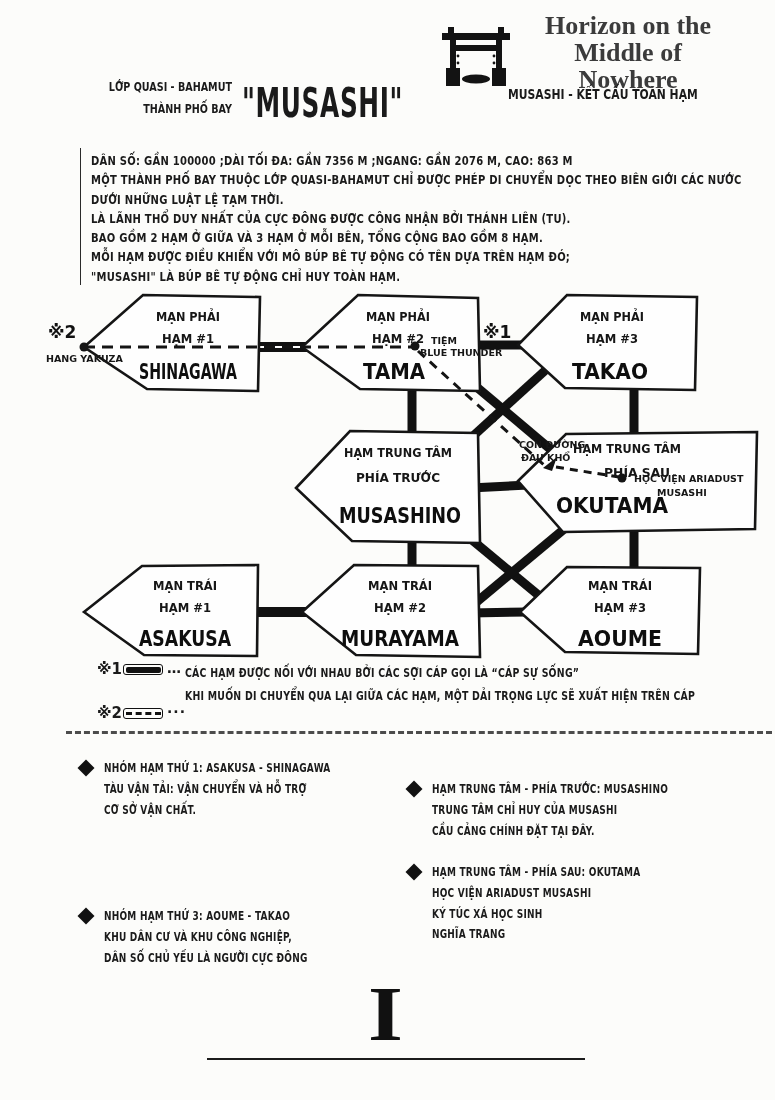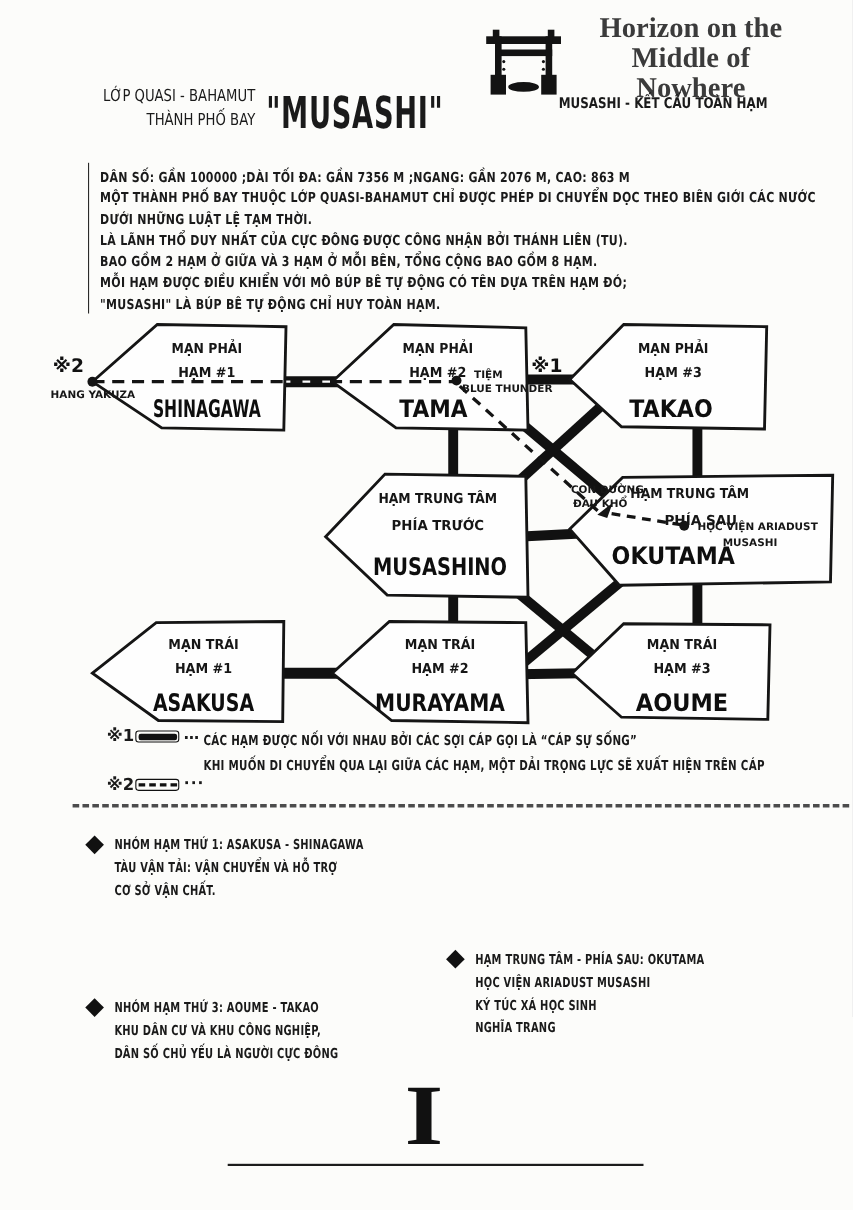--- a/index.html
+++ b/index.html
@@ -1,21 +1,21 @@
 <!DOCTYPE html>
 <html><head>
 <meta charset="utf-8">
 <style>
   html,body{margin:0;padding:0;background:#e8e8e8;}
   .page{position:relative;width:775px;height:1100px;background:#fcfcfa;color:#1a1a1a;
         font-family:"DejaVu Sans",sans-serif;overflow:hidden;margin:0 auto;}
   .abs{position:absolute;}
 
   
-  .hl-block{left:30px;top:76px;width:202px;text-align:right;font-weight:400;font-size:15px;line-height:22px;}
+  .hl-block{left:30px;top:76px;width:202px;text-align:right;font-weight:700;font-size:12px;line-height:22px;}
   .hl-block .ln{display:block;transform:scaleX(.8);transform-origin:100% 50%;white-space:nowrap;}
   .big-title{left:242px;top:80px;font-size:40px;font-weight:900;letter-spacing:1px;
              transform:scaleX(.62);transform-origin:0 0;white-space:nowrap;}
   .series-title{left:528px;top:12px;width:200px;text-align:center;font-family:"Liberation Serif",serif;
                 font-size:26px;line-height:27px;color:#3b3b3b;font-weight:600;}
   .subtitle{left:508px;top:86px;font-size:13.5px;font-weight:700;transform:scaleX(.8);
             transform-origin:0 0;white-space:nowrap;}
 
   
   .info-box{left:80px;top:148px;width:742px;height:137px;border-left:1.5px solid #2a2a2a;
@@ -225,20 +225,26 @@
     <span class="ln">TÀU VẬN TẢI: VẬN CHUYỂN VÀ HỖ TRỢ</span>
     <span class="ln">CƠ SỞ VẬN CHẤT.</span>
   </div>
   <div class="abs note" style="left:104px;top:906px">
     <span class="diamond"></span>
     <span class="ln">NHÓM HẠM THỨ 3: AOUME - TAKAO</span>
     <span class="ln">KHU DÂN CƯ VÀ KHU CÔNG NGHIỆP,</span>
     <span class="ln">DÂN SỐ CHỦ YẾU LÀ NGƯỜI CỰC ĐÔNG</span>
   </div>
 
+  <div class="abs note" style="left:432px;top:779px">
+    <span class="diamond"></span>
+    <span class="ln">HẠM TRUNG TÂM - PHÍA TRƯỚC: MUSASHINO</span>
+    <span class="ln">TRUNG TÂM CHỈ HUY CỦA MUSASHI</span>
+    <span class="ln">CẦU CẢNG CHÍNH ĐẶT TẠI ĐÂY.</span>
+  </div>
   <div class="abs note" style="left:432px;top:862px">
     <span class="diamond"></span>
     <span class="ln">HẠM TRUNG TÂM - PHÍA SAU: OKUTAMA</span>
     <span class="ln">HỌC VIỆN ARIADUST MUSASHI</span>
     <span class="ln">KÝ TÚC XÁ HỌC SINH</span>
     <span class="ln">NGHĨA TRANG</span>
   </div>
 
   <div class="abs numeral">I</div>
   <div class="abs footer-line"></div>

